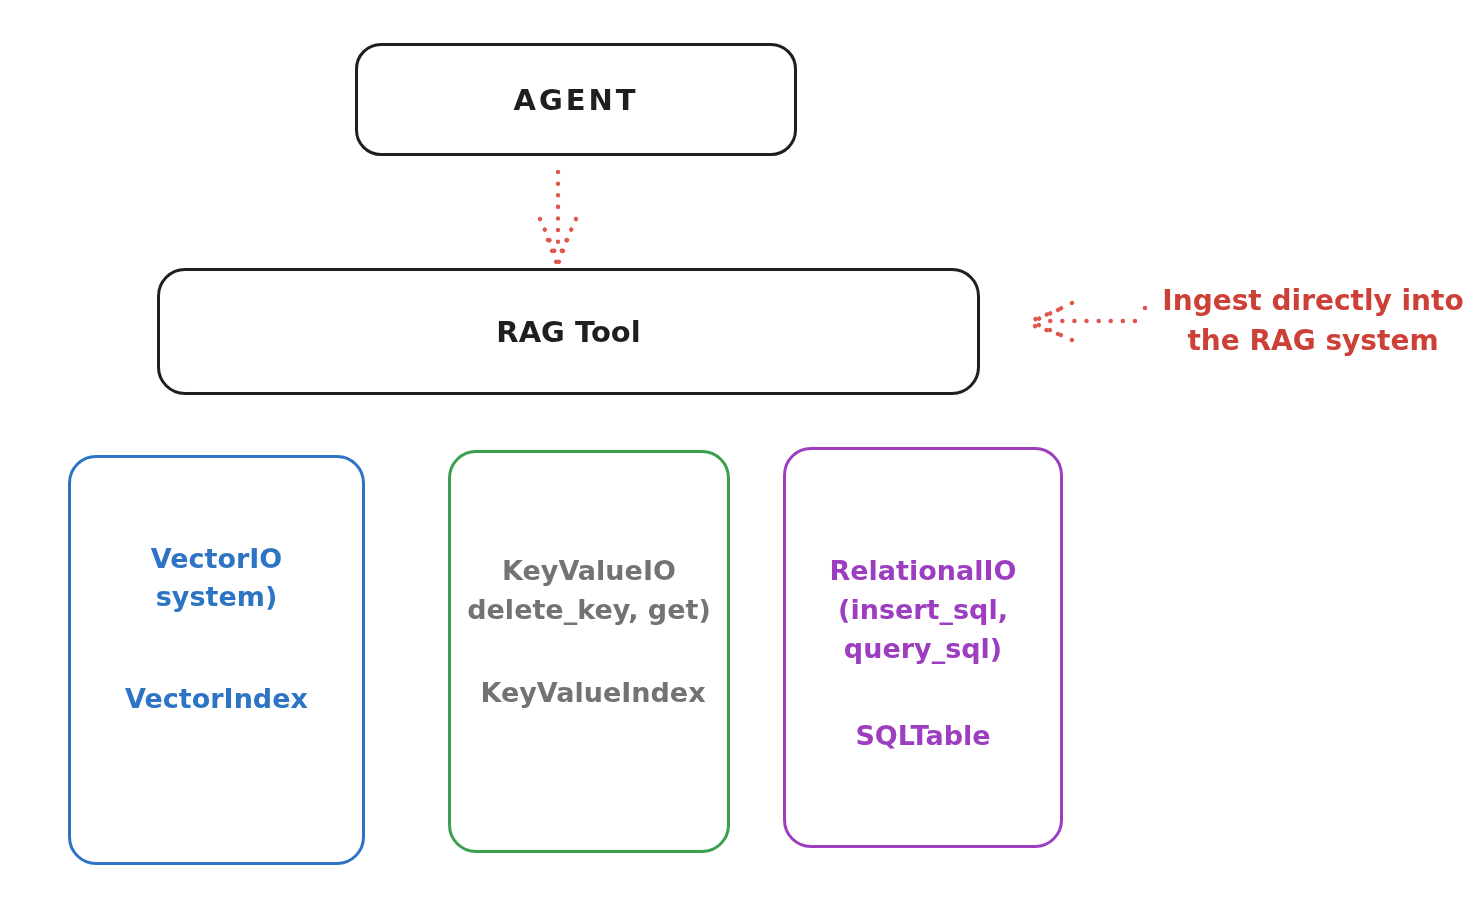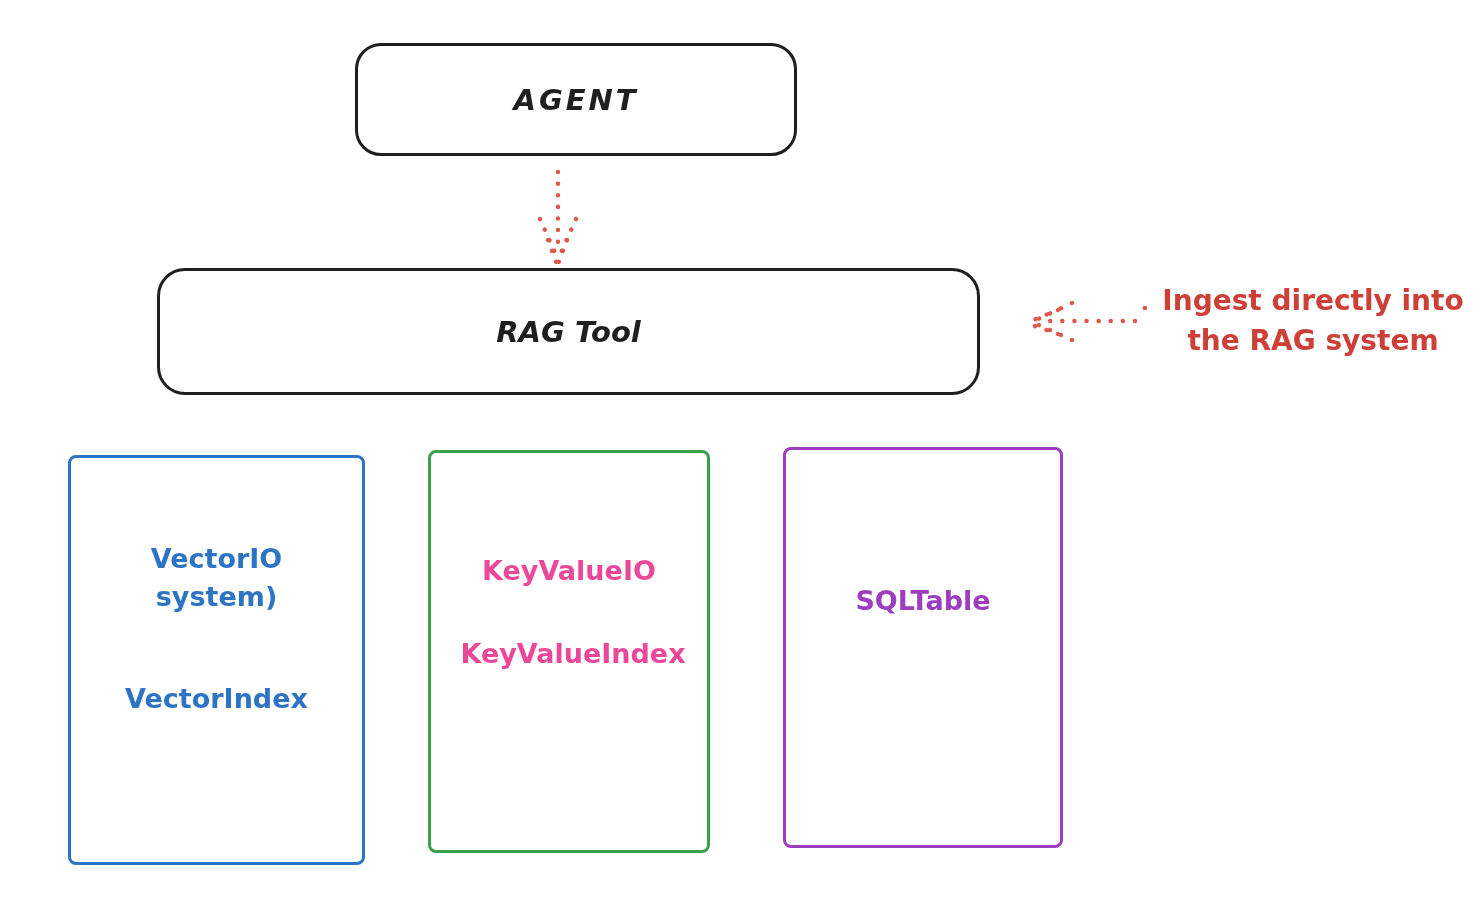--- a/index.html
+++ b/index.html
@@ -16,21 +16,20 @@
     border:3.5px solid #1f1f1f;
     border-radius:26px;
     background:#ffffff;
     display:flex;align-items:center;justify-content:center;
     box-sizing:border-box;
   }
   .node-label{
     font-size:29px;
     font-weight:bold;
     color:#1f1f1f;
-    font-style:italic;
   }
   #agent-box{left:355px;top:43px;width:442px;height:113px;}
   #agent-box .node-label{letter-spacing:3px;}
   #rag-box{left:157px;top:268px;width:823px;height:127px;border-radius:28px;}
 
   
   .arrow-layer{
     position:absolute;left:0;top:0;width:1484px;height:910px;
     pointer-events:none;
   }
@@ -40,34 +39,34 @@
     position:absolute;
     left:1140px;top:281px;width:346px;
     text-align:center;
     font-size:28px;font-weight:bold;line-height:40px;
   }
 
   
   .io-box{
     position:absolute;
     border-width:3.5px;border-style:solid;
-    border-radius:8px;
+    border-radius:28px;
     background:#ffffff;
     box-sizing:border-box;
     text-align:center;
     font-weight:bold;
     font-size:27px;
     line-height:38px;
   }
   #vector-box{left:68px;top:455px;width:297px;height:410px;padding-top:82px;}
   #keyvalue-box{left:428px;top:450px;width:282px;height:403px;padding-top:98px;line-height:39px;}
   #relational-box{left:783px;top:447px;width:280px;height:401px;padding-top:101px;line-height:39px;}
   .io-index{margin-top:64px;}
   #keyvalue-box .io-index{margin-top:44px;padding-left:8px;}
-  #relational-box .io-index{margin-top:30px;}
+  #relational-box .io-index{margin-top:48px;}
 </style>
 </head>
 <body>
 
 <div class="canvas">
 
   <div class="node" id="agent-box">
     <span class="node-label">AGENT</span>
   </div>
 
@@ -99,24 +98,30 @@
   </div>
 
   <div class="io-box" id="vector-box" style="border-color: rgb(45, 116, 196); color: rgb(45, 116, 196);">
     <div>
       <div>VectorIO</div>
       <div>system)</div>
     </div>
     <div class="io-index">VectorIndex</div>
   </div>
 
-  <div class="io-box" id="keyvalue-box" style="border-color: rgb(58, 160, 79); color: #ec4899;">
+  <div class="io-box" id="keyvalue-box" style="border-color: rgb(58, 160, 79); color: #737373; margin-left: 20px;">
     <div>
       <div>KeyValueIO</div>
+      <div>delete_key, get)</div>
     </div>
     <div class="io-index">KeyValueIndex</div>
   </div>
 
   <div class="io-box" id="relational-box" style="border-color: rgb(157, 61, 192); color: rgb(157, 61, 192);">
+    <div>
+      <div>RelationalIO</div>
+      <div>(insert_sql,</div>
+      <div>query_sql)</div>
+    </div>
     <div class="io-index">SQLTable</div>
   </div>
 
 </div>
 
 </body></html>

